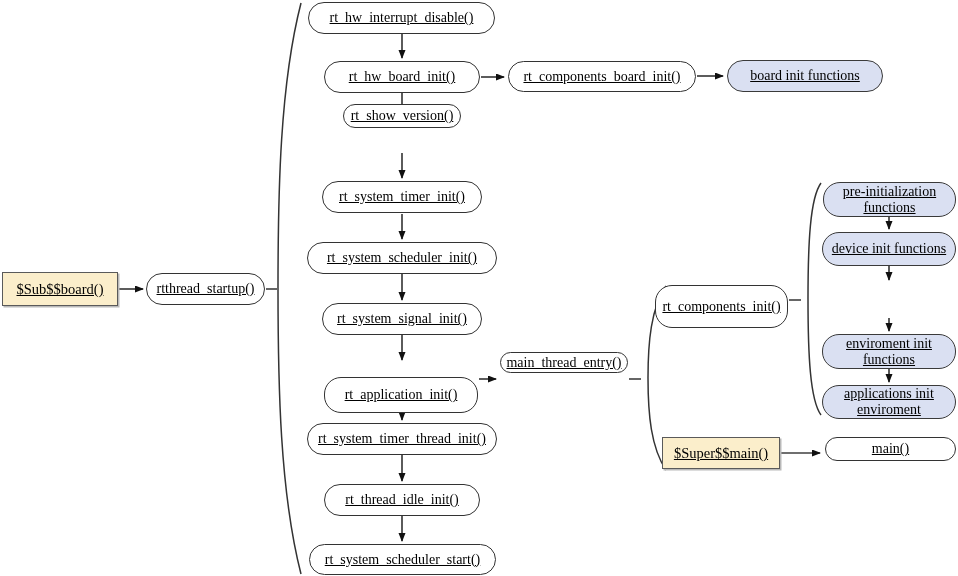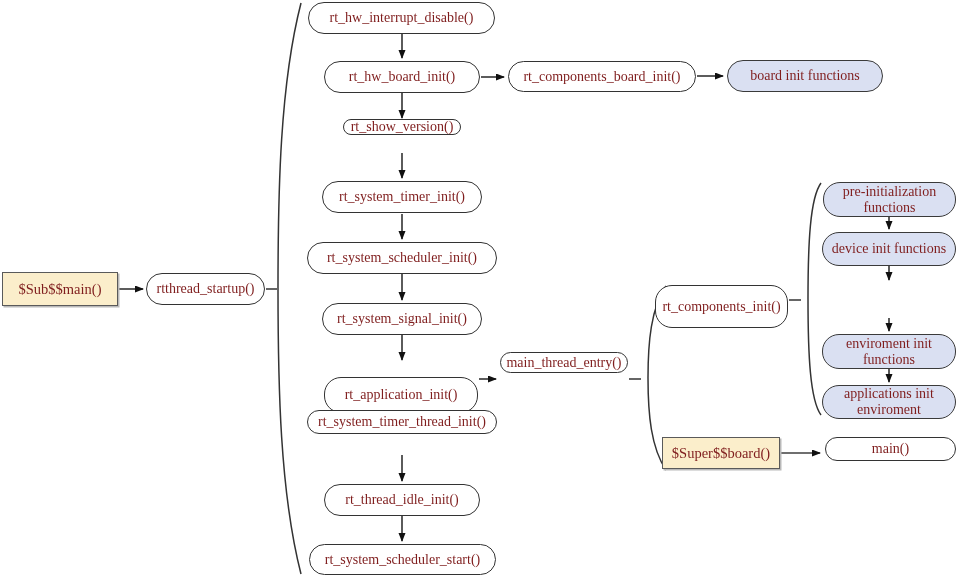--- a/index.html
+++ b/index.html
@@ -17,25 +17,26 @@
     font-family:"Liberation Serif","DejaVu Serif",serif;
     overflow:hidden;
   }
   .layer{position:absolute;left:0;top:0;pointer-events:none;}
   .node{
     position:absolute;
     box-sizing:border-box;
     display:flex;align-items:center;justify-content:center;
     text-align:center;
     font-size:14px;
-    color:#7f1d1d;
+    color:#000000;
     background:var(--process-fill);
     border:1.4px solid var(--border);
     line-height:1.12;
     white-space:nowrap;
+    text-decoration:underline;
   }
   .pill{border-radius:17px;}
   .blue{
     background:var(--callout-fill);
     border-color:#3a3a3a;
     font-size:14px;
     white-space:normal;
     padding:0 6px;
   }
   .rect{
@@ -86,35 +87,35 @@
       <path d="M 301 3 C 280 85 278 190 278 288 C 278 386 280 492 301 574"></path>
 
       <line x1="629" y1="379" x2="641" y2="379"></line>
       <path d="M 666 286 C 651 308 648 342 648 378 C 648 414 651 448 666 470"></path>
 
       <line x1="789" y1="300" x2="801" y2="300"></line>
       <path d="M 821 183 C 810 198 808 244 808 299 C 808 354 810 400 821 415"></path>
     </g>
   </svg>
 
-  <div class="node rect" style="left:2px;top:272px;width:116px;height:34px">$Sub$$main()</div>
-  <div class="node rect" style="left:662px;top:437px;width:118px;height:32px">$Super$$board()</div>
+  <div class="node rect" style="left:2px;top:272px;width:116px;height:34px">$Sub$$board()</div>
+  <div class="node rect" style="left:662px;top:437px;width:118px;height:32px">$Super$$main()</div>
 
   <div class="node pill" style="left:146px;top:273px;width:119px;height:32px">rtthread_startup()</div>
   <div class="node pill" style="left:308px;top:2px;width:187px;height:32px">rt_hw_interrupt_disable()</div>
   <div class="node pill" style="left:324px;top:61px;width:156px;height:32px">rt_hw_board_init()</div>
   <div class="node pill" style="left:508px;top:61px;width:188px;height:31px">rt_components_board_init()</div>
   <div class="node pill blue" style="left:727px;top:60px;width:156px;height:32px">board init functions</div>
-  <div class="node pill" style="left:343px;top:119px;width:118px;height:16px">rt_show_version()</div>
+  <div class="node pill" style="left:343px;top:104px;width:118px;height:24px">rt_show_version()</div>
   <div class="node pill" style="left:322px;top:181px;width:160px;height:32px">rt_system_timer_init()</div>
   <div class="node pill" style="left:307px;top:242px;width:190px;height:32px">rt_system_scheduler_init()</div>
   <div class="node pill" style="left:322px;top:303px;width:160px;height:32px">rt_system_signal_init()</div>
   <div class="node pill" style="left:324px;top:377px;width:154px;height:36px">rt_application_init()</div>
   <div class="node pill" style="left:500px;top:352px;width:128px;height:21px">main_thread_entry()</div>
-  <div class="node pill" style="left:307px;top:410px;width:190px;height:24px">rt_system_timer_thread_init()</div>
+  <div class="node pill" style="left:307px;top:423px;width:190px;height:32px">rt_system_timer_thread_init()</div>
   <div class="node pill" style="left:324px;top:484px;width:156px;height:32px">rt_thread_idle_init()</div>
   <div class="node pill" style="left:309px;top:544px;width:187px;height:31px">rt_system_scheduler_start()</div>
   <div class="node pill" style="left:655px;top:285px;width:133px;height:43px">rt_components_init()</div>
   <div class="node pill" style="left:825px;top:437px;width:131px;height:24px">main()</div>
 
   <div class="node pill blue" style="left:823px;top:182px;width:133px;height:35px">pre-initialization functions</div>
   <div class="node pill blue" style="left:822px;top:232px;width:134px;height:34px">device init functions</div>
   <div class="node pill blue" style="left:822px;top:334px;width:134px;height:35px">enviroment init functions</div>
   <div class="node pill blue" style="left:822px;top:385px;width:134px;height:34px">applications init enviroment</div>
 

